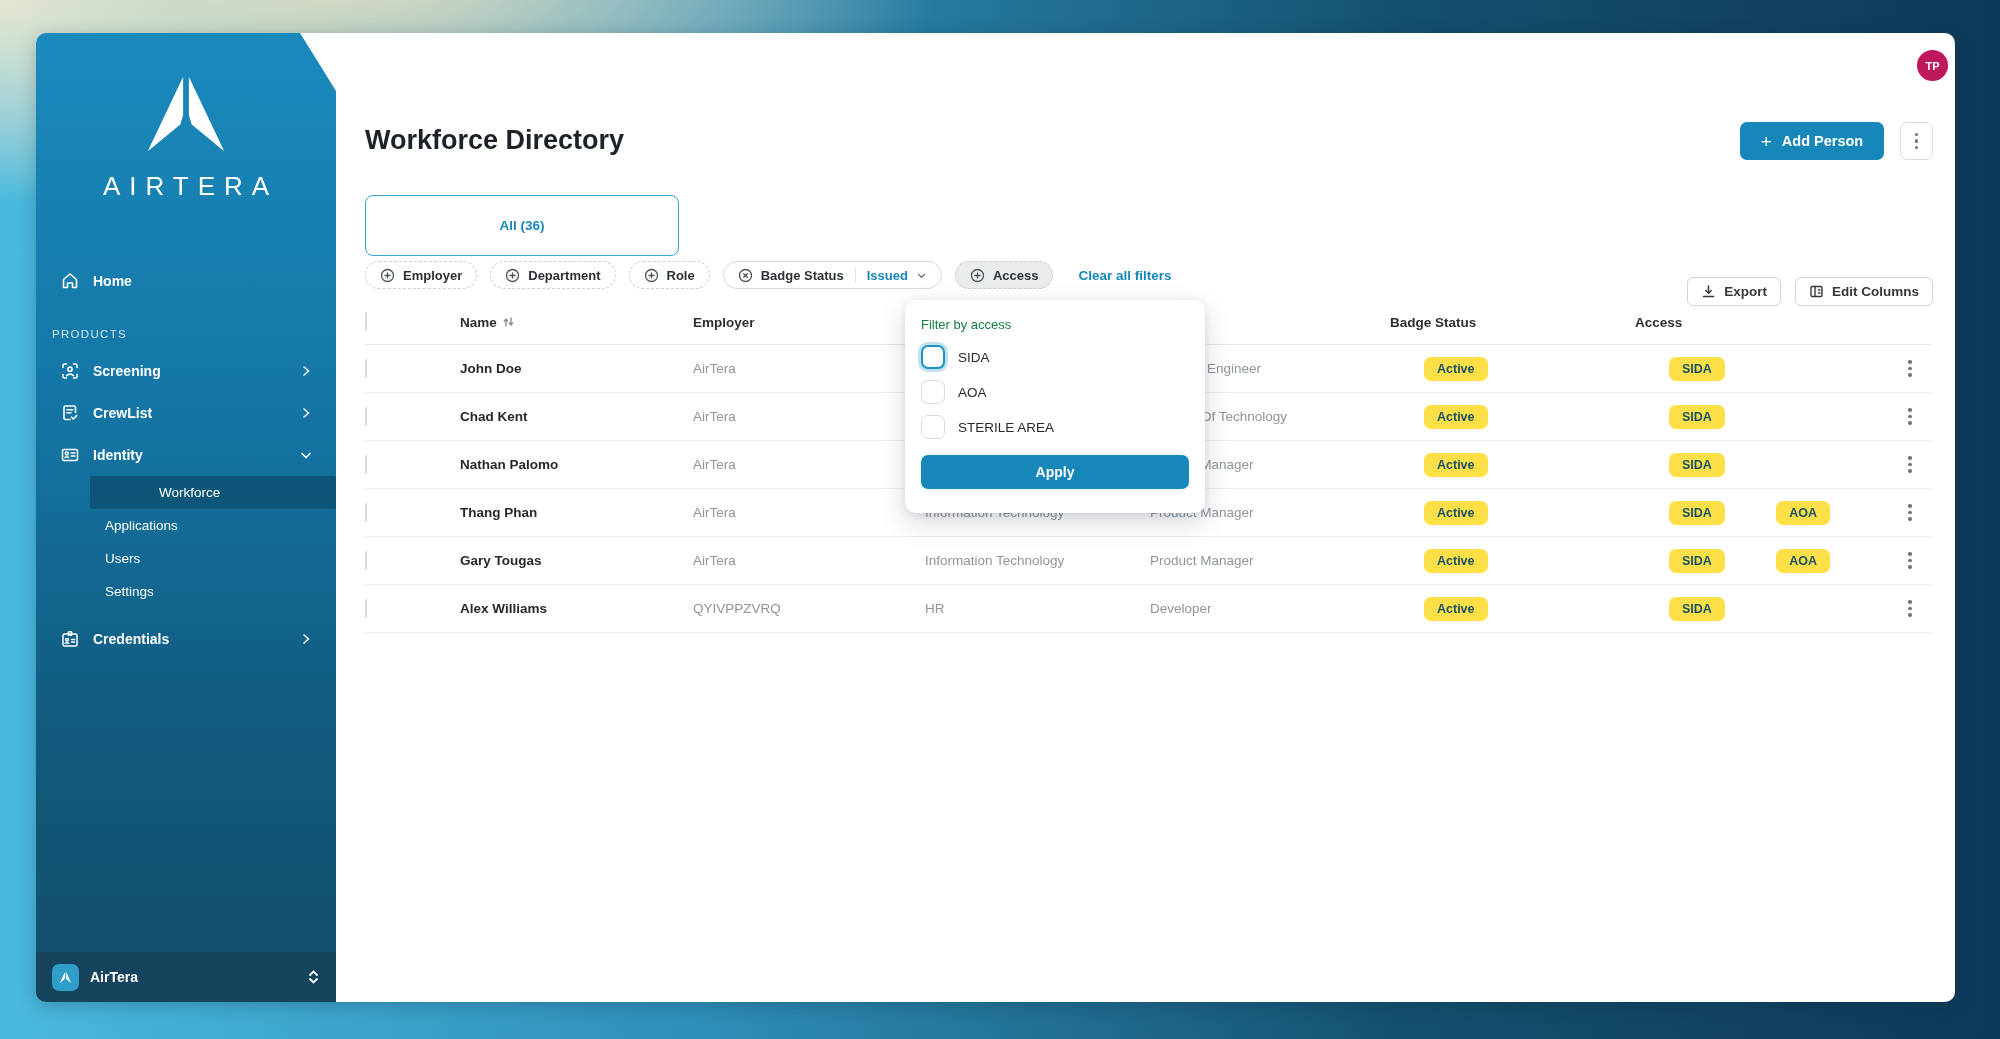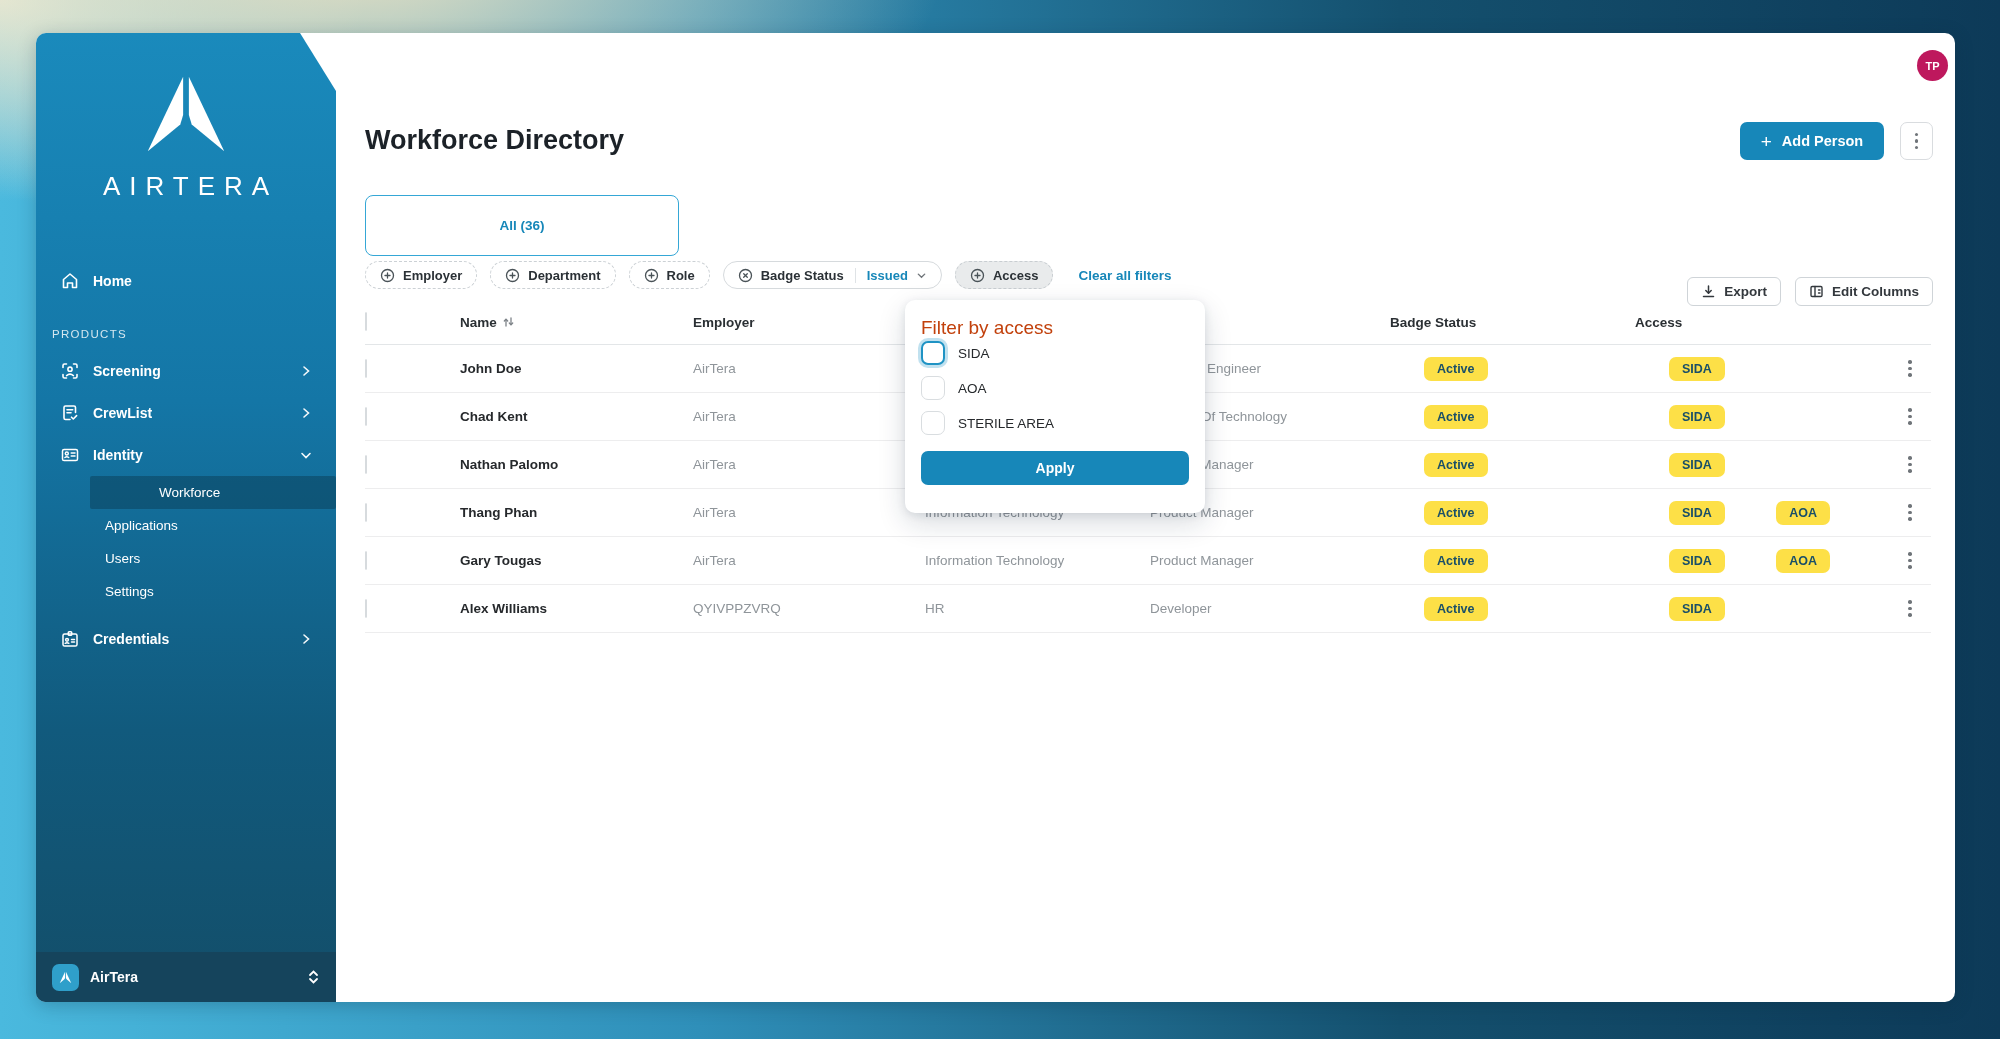--- a/index.html
+++ b/index.html
@@ -121,21 +121,21 @@
   }
   .rowkebab { display:flex; flex-direction:column; gap:3px; width:14px; align-items:center; cursor:pointer; margin-left:38px; }
   .rowkebab i { width:3.5px; height:3.5px; border-radius:50%; background:#6f7479; }
 
   
   #access-popup {
     position:absolute; left:905px; top:300px; width:300px; height:213px; z-index:50;
     background:#fff; border-radius:10px; box-shadow:0 10px 28px rgba(20,40,60,.16), 0 2px 8px rgba(20,40,60,.10);
     padding:17px 16px 16px 16px;
   }
-  .popup-title { font-size:19px; color:#c2410c; margin-bottom:2px; }
+  .popup-title { font-size:13px; color:#15803d; margin-bottom:13px; }
   .opt { display:flex; align-items:center; gap:13px; margin-bottom:11px; cursor:pointer; }
   .opt .box { width:24px; height:24px; border:1.5px solid #d9dde0; border-radius:7px; background:#fff; flex:none; }
   .opt.focused .box { border:2px solid #1f93c4; box-shadow:0 0 0 3px rgba(31,147,196,.28); }
   .opt .olabel { font-size:13.5px; color:#26292c; }
   .apply-btn {
     width:100%; height:34px; margin-top:5px; background:#1787b9; color:#fff; border:none; border-radius:7px;
     font-size:14px; font-weight:700; cursor:pointer; font-family:"Liberation Sans",sans-serif;
   }
 
   svg { display:block; }

